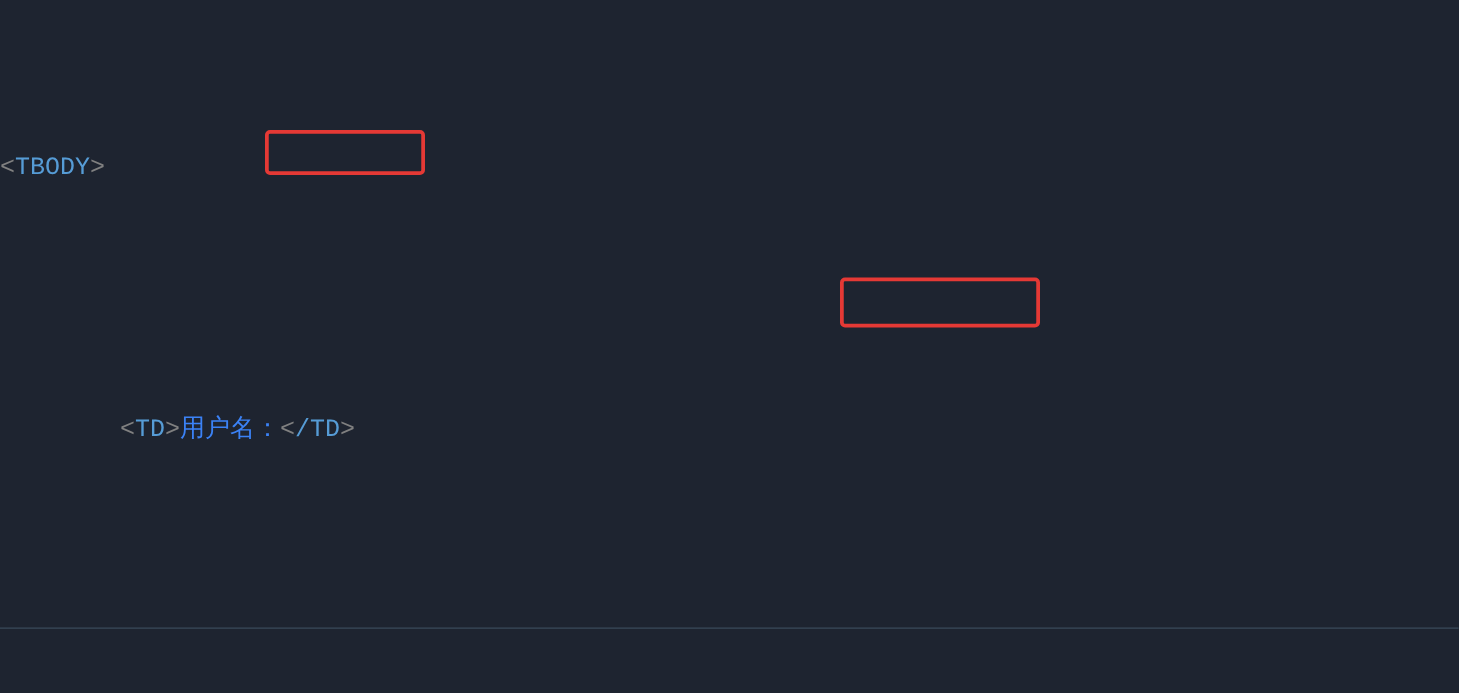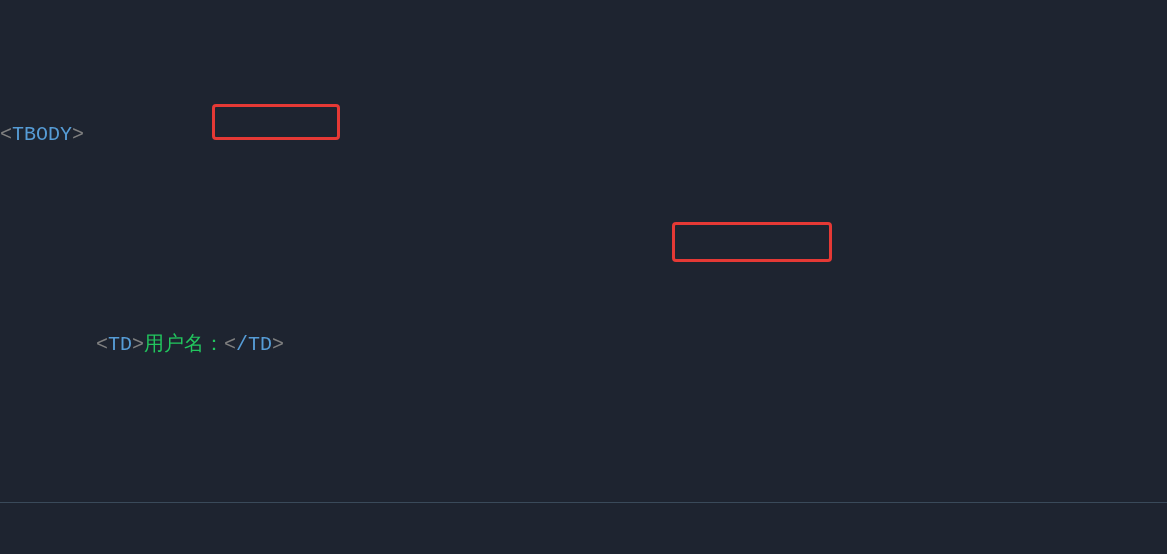--- a/index.html
+++ b/index.html
@@ -14,21 +14,21 @@
   .editor {
     padding: 0;
     position: relative;
     white-space: pre;
     line-height: 30px;
   }
   .line { display: flex; height: 30px; align-items: center; }
   .content { white-space: pre; }
   .c-gray   { color: #808080; }
   .c-tag    { color: #569cd6; margin-top: 32px; }
-  .c-text   { color: #22c55e; }
+  .c-text   { color: #3b82f6; }
 
   .highlight-box {
     position: absolute;
     border: 3px solid #e53935;
     border-radius: 4px;
     pointer-events: none;
   }
   .box1 { top: 104px; left: 212px; width: 128px; height: 36px; }
   .box2 { top: 222px; left: 672px; width: 160px; height: 40px; }
   .ruler {

